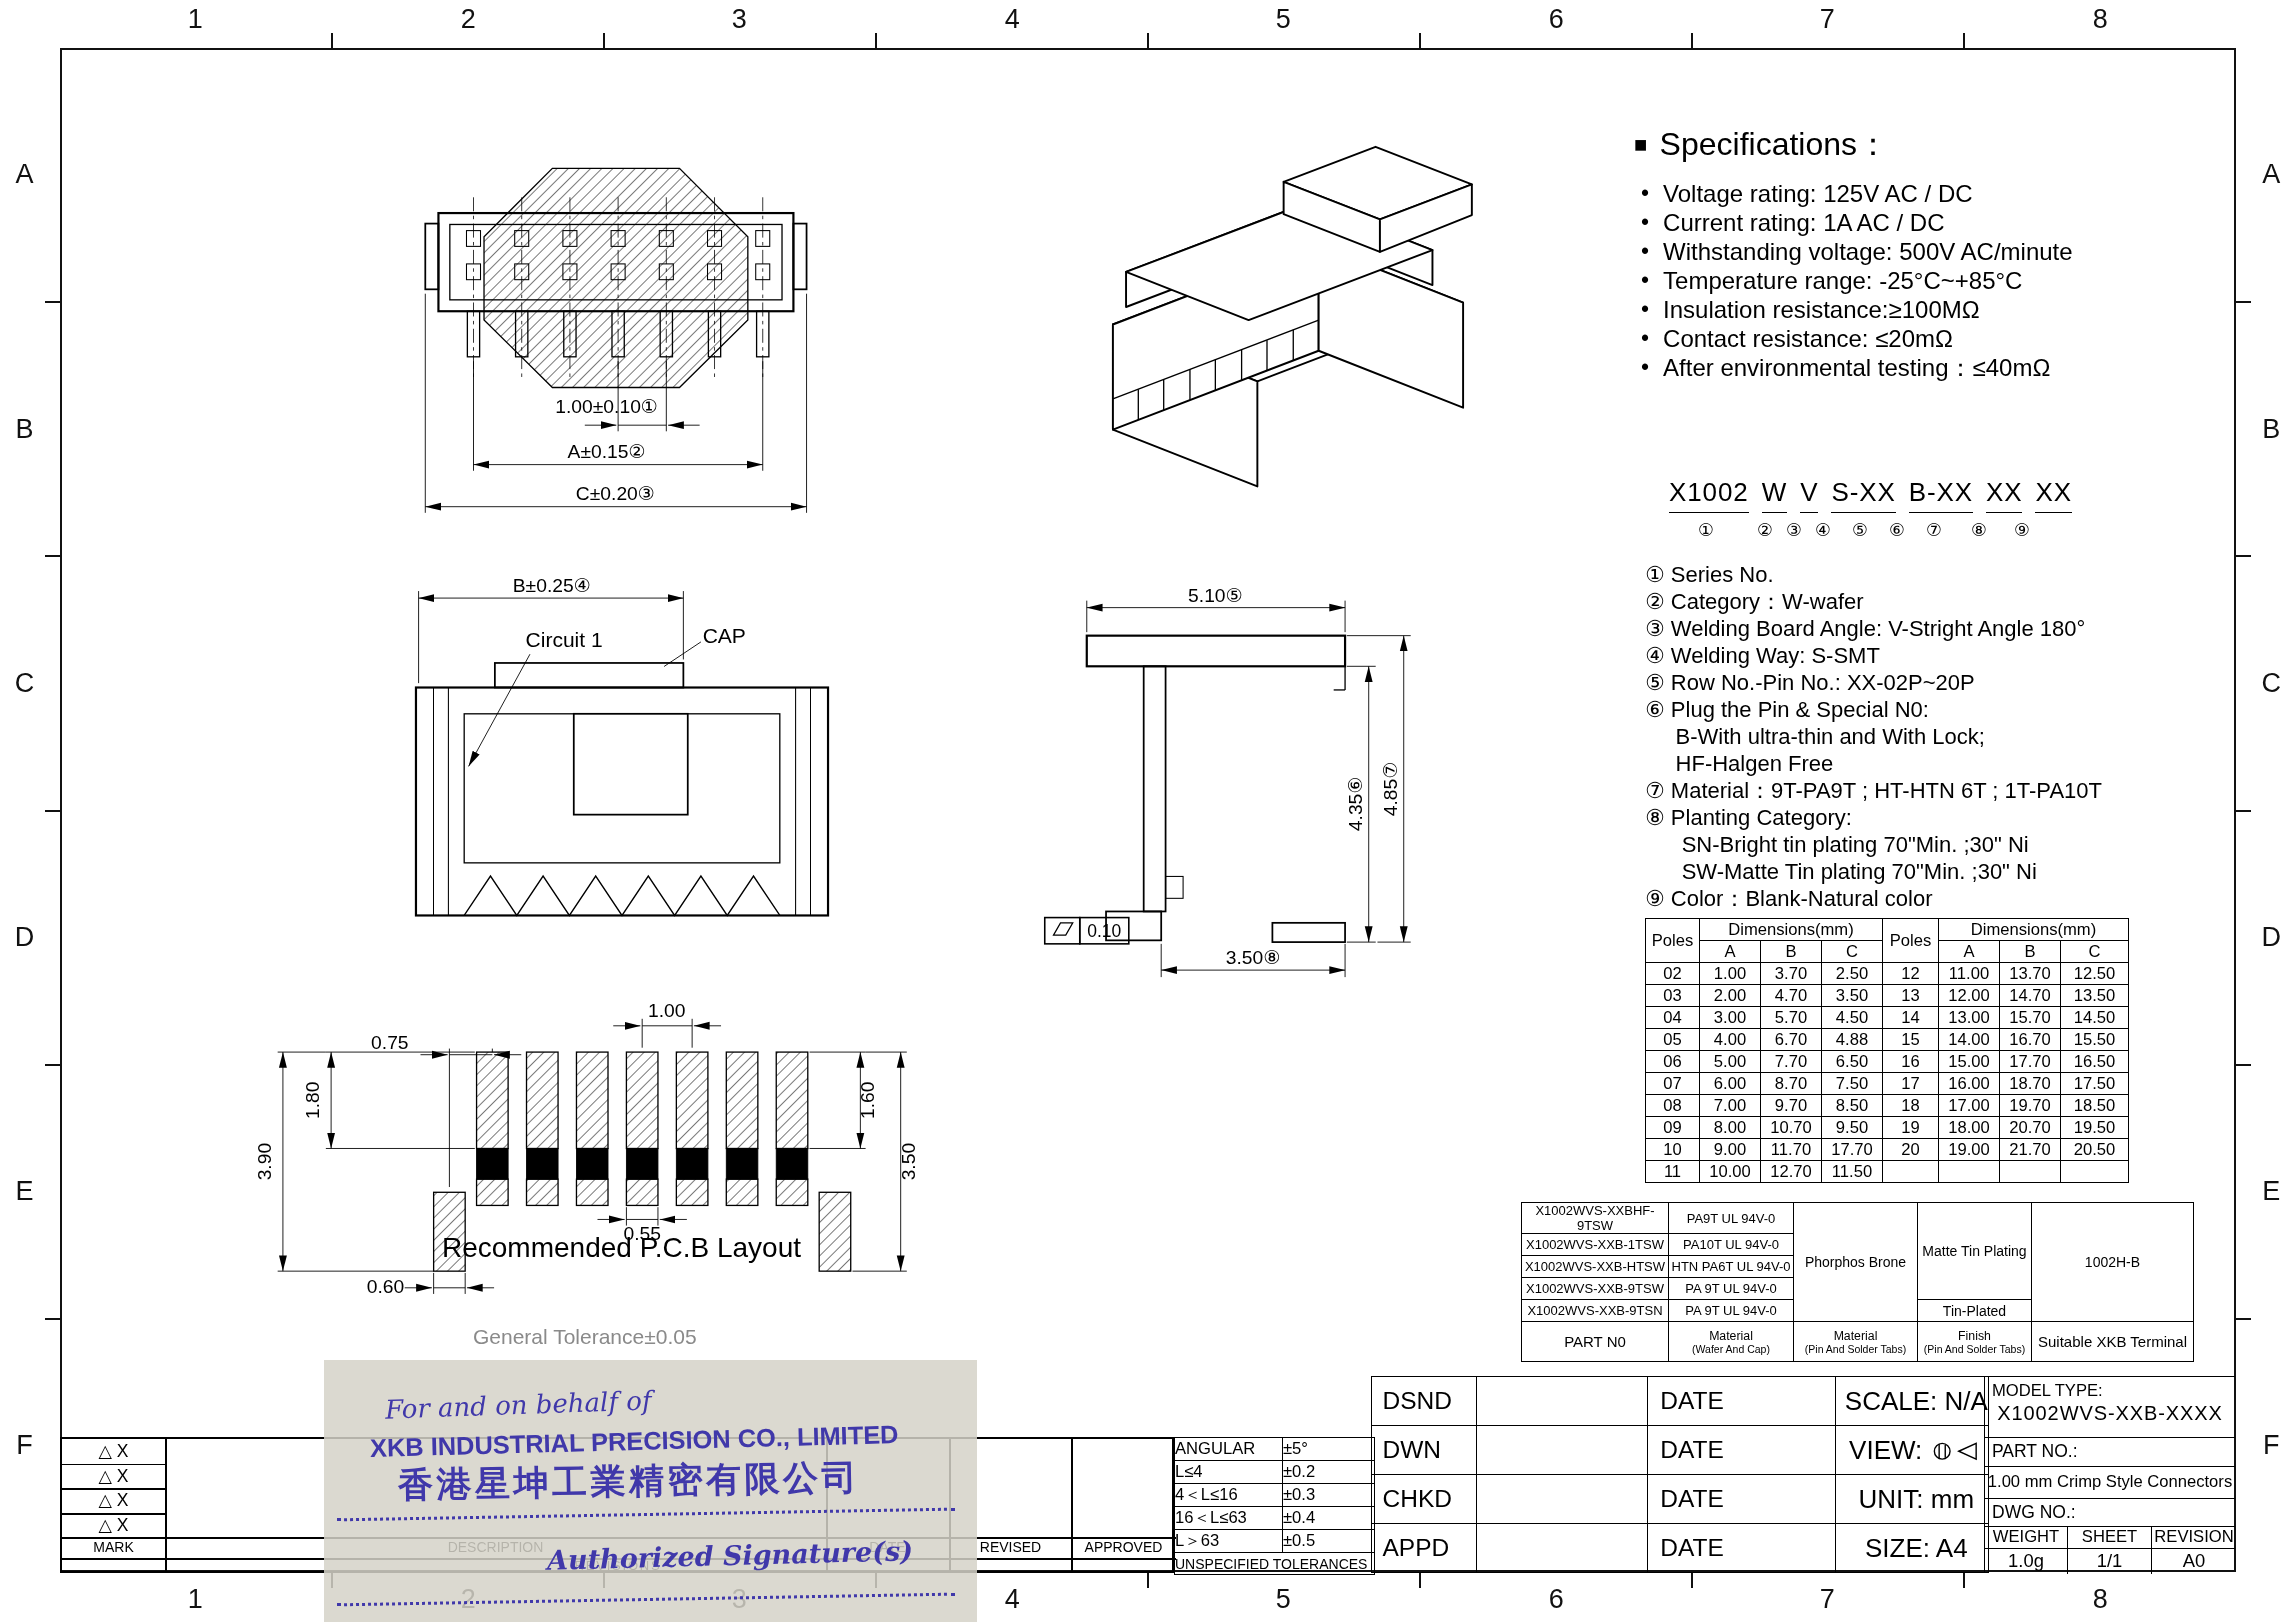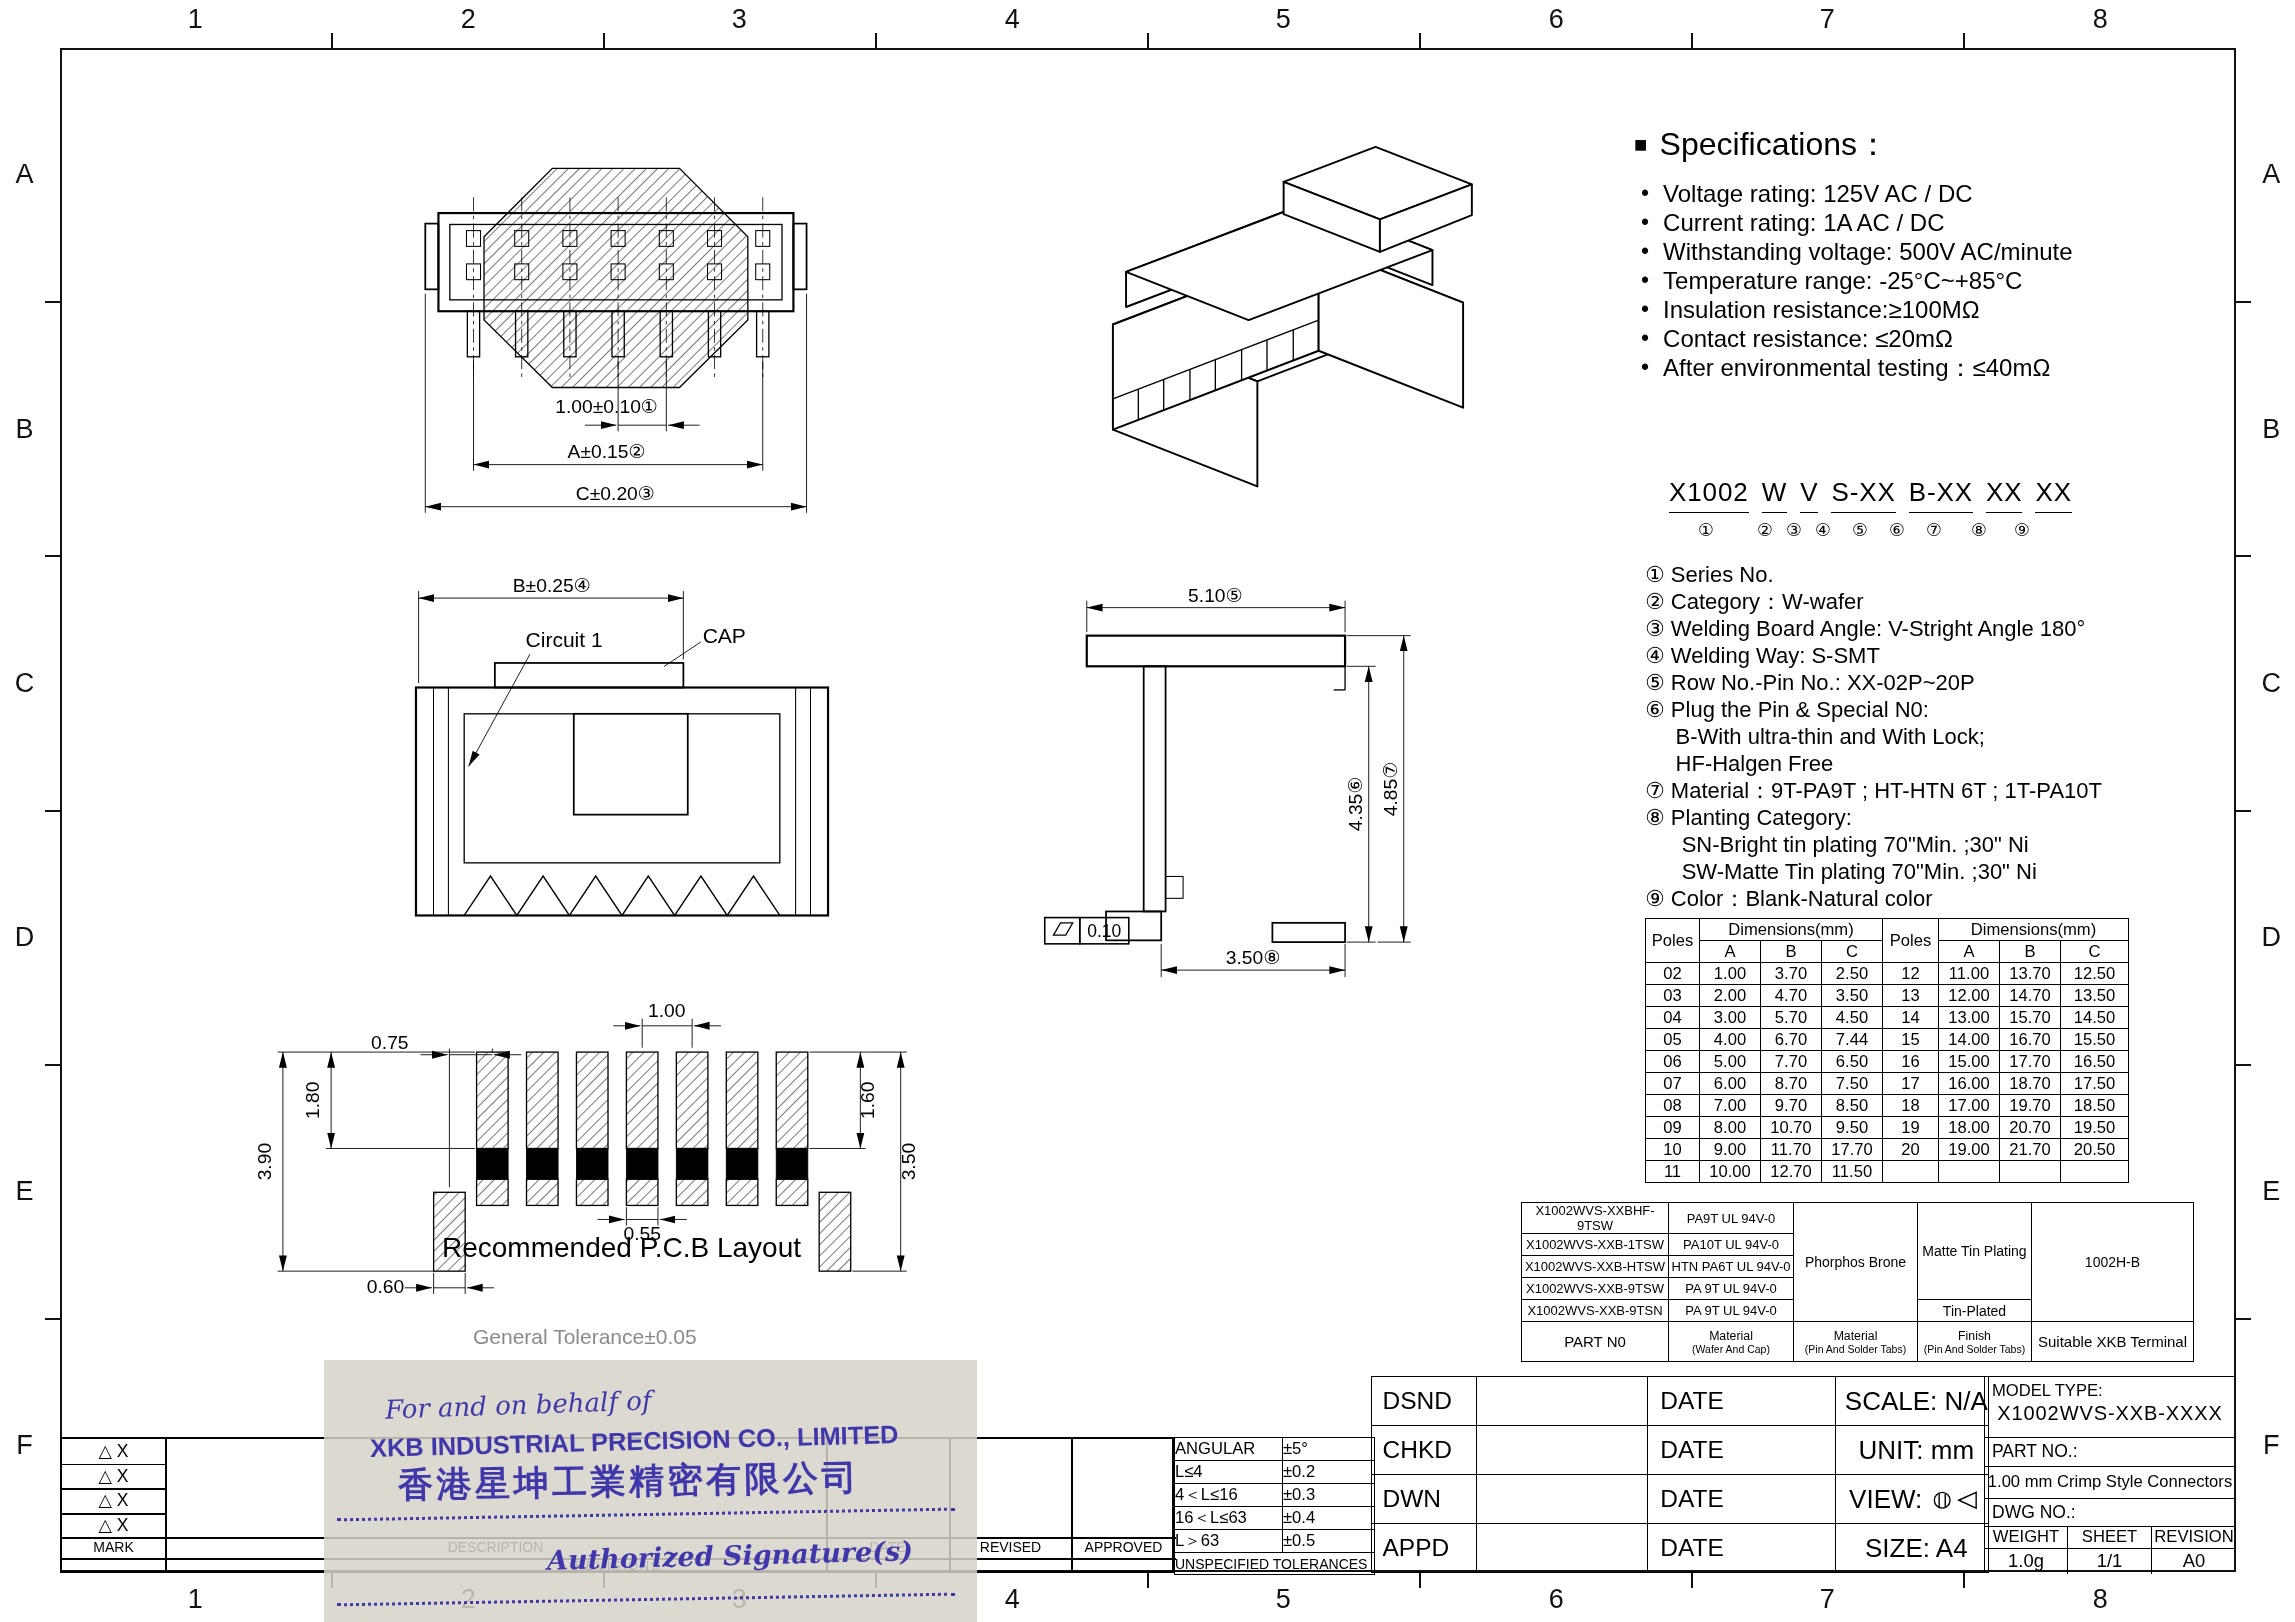--- a/index.html
+++ b/index.html
@@ -490,21 +490,21 @@
       <td>4.50</td>
       <td>14</td>
       <td>13.00</td>
       <td>15.70</td>
       <td>14.50</td>
     </tr>
         <tr>
       <td>05</td>
       <td>4.00</td>
       <td>6.70</td>
-      <td>7.44</td>
+      <td>4.88</td>
       <td>15</td>
       <td>14.00</td>
       <td>16.70</td>
       <td>15.50</td>
     </tr>
         <tr>
       <td>06</td>
       <td>5.00</td>
       <td>7.70</td>
       <td>6.50</td>
@@ -626,40 +626,40 @@
         <col style="width:149px">
       </colgroup>
     <tbody>
         <tr>
       <td class="st-label">DSND</td>
       <td class="st-blank"></td>
       <td class="st-date">DATE</td>
       <td class="st-info"><span>SCALE: N/A</span></td>
     </tr>
     <tr>
-      <td class="st-label">CHKD</td>
-      <td class="st-blank"></td>
-      <td class="st-date">DATE</td>
-      <td class="st-info"><span>UNIT:  mm</span></td>
-    </tr>
-    <tr>
       <td class="st-label">DWN</td>
       <td class="st-blank"></td>
       <td class="st-date">DATE</td>
       <td class="st-info">
         <span>VIEW:</span>
         <svg width="54" height="24.5" viewBox="0 0 62 28" style="vertical-align:middle">
           <g stroke="#000" stroke-width="1.6" fill="none">
             <circle cx="14" cy="14" r="9"></circle>
             <line x1="10.5" y1="5.7" x2="10.5" y2="22.3"></line>
             <line x1="17.5" y1="6.6" x2="17.5" y2="21.4"></line>
             <polygon points="33,14 53,5 53,23"></polygon>
           </g>
         </svg>
       </td>
+    </tr>
+    <tr>
+      <td class="st-label">CHKD</td>
+      <td class="st-blank"></td>
+      <td class="st-date">DATE</td>
+      <td class="st-info"><span>UNIT:  mm</span></td>
     </tr>
     <tr>
       <td class="st-label">APPD</td>
       <td class="st-blank"></td>
       <td class="st-date">DATE</td>
       <td class="st-info"><span>SIZE:  A4</span></td>
     </tr>
   </tbody>
     </table>
 

